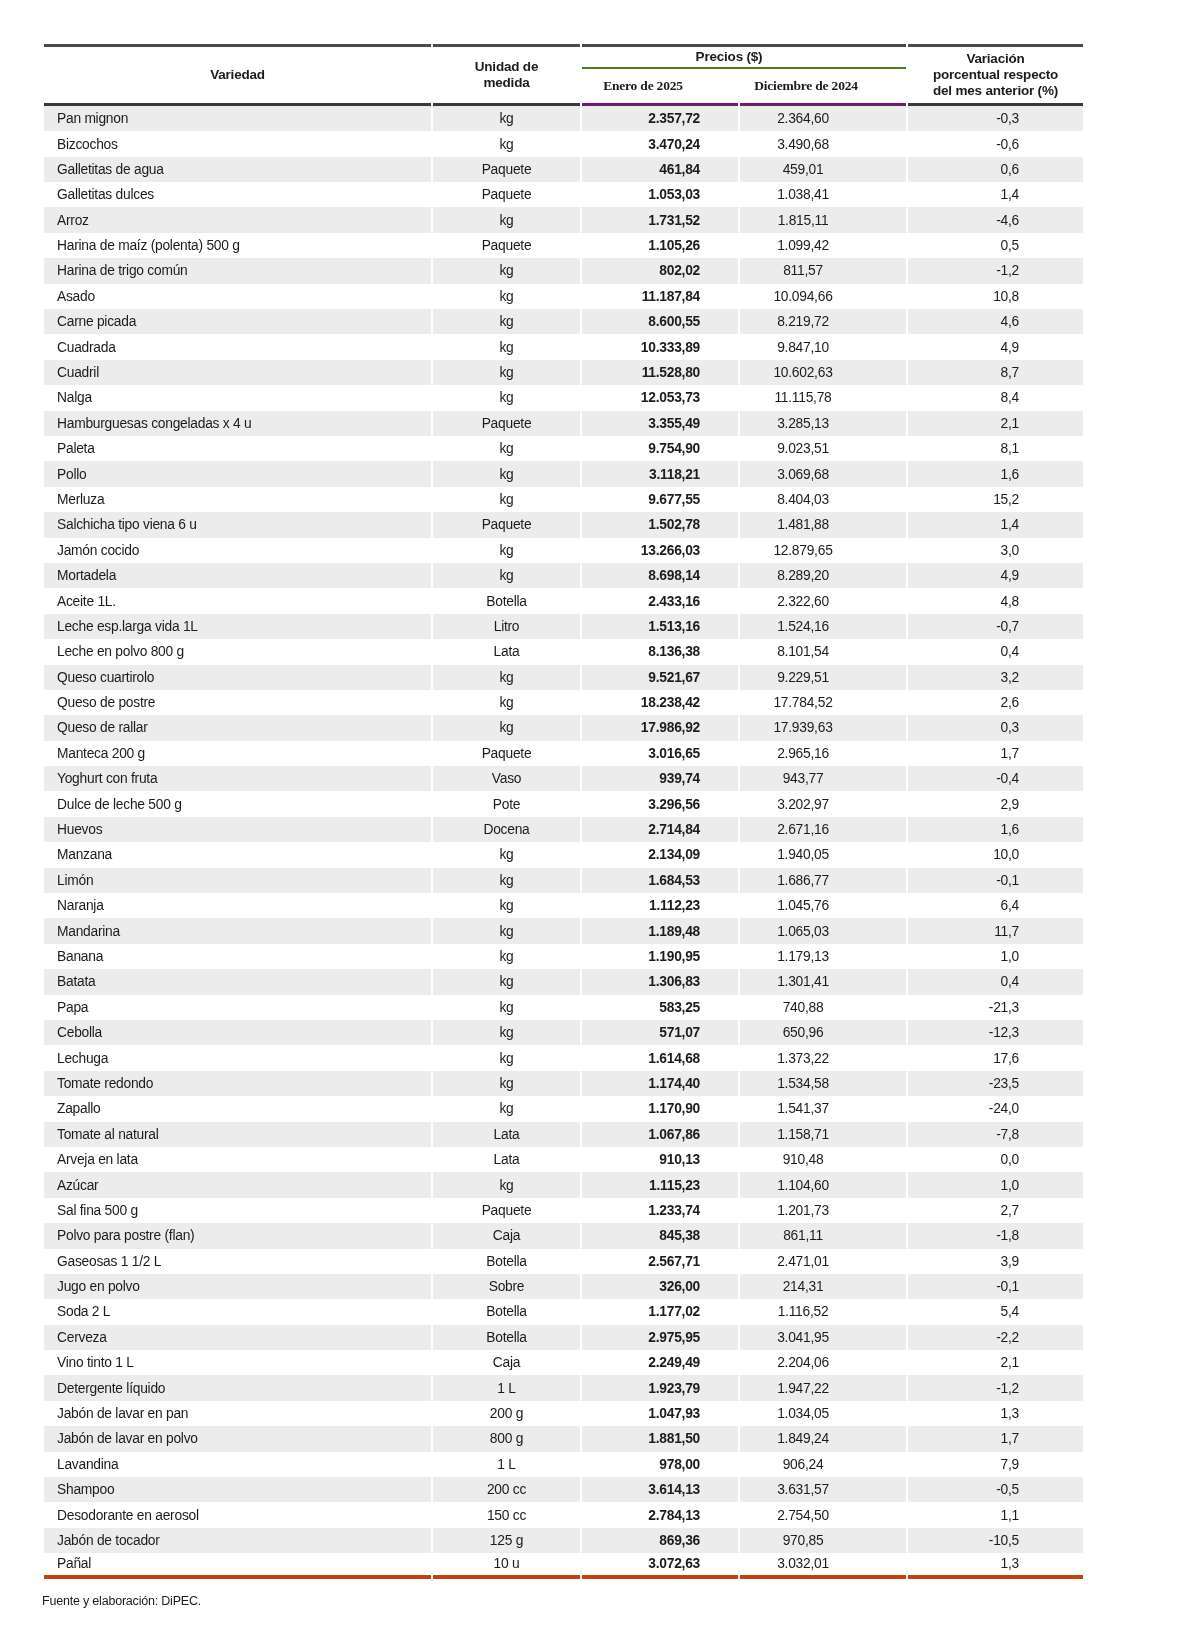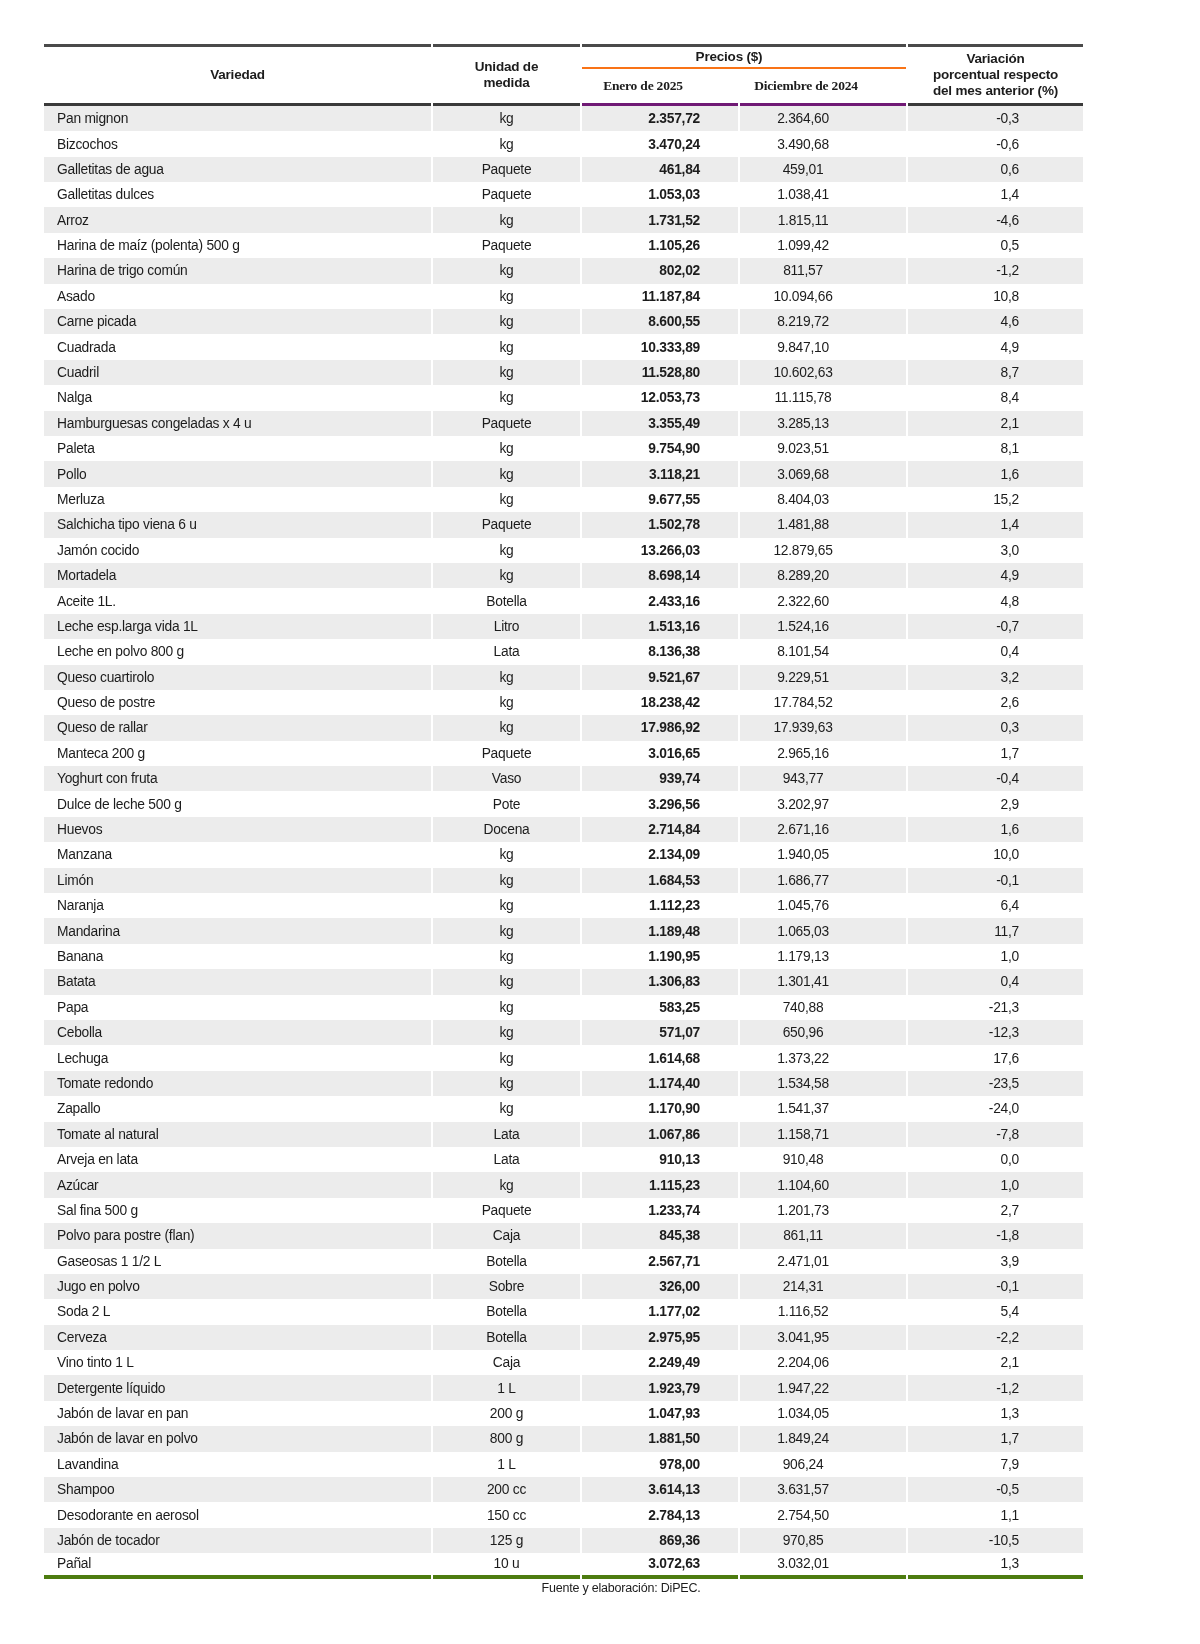--- a/index.html
+++ b/index.html
@@ -34,38 +34,38 @@
   col.w-variacion { width: 175px; }
 
   thead th {
     font-weight: bold; font-size: 13.5px; line-height: 1.18;
     vertical-align: middle; text-align: center;
     letter-spacing: -0.2px; padding: 2px 0;
   }
   thead tr.h1 th { border-top: 3px solid #4a4a4a; }
   th.rspan { border-bottom: 3px solid #3a3a3a; }
   th.pre-line { white-space: pre-line; }
-  th.group-precios { border-bottom: 2px solid #f97316; height: 15px; padding-right: 30px; }
+  th.group-precios { border-bottom: 2px solid #4d7c0f; height: 15px; padding-right: 30px; }
   thead tr.h2 th {
     border-bottom: 3px solid #701a75; height: 37px; padding-right: 34px; font-family: Liberation Serif, serif;
   }
 
   tbody td {
     height: 25.4px; font-size: 13.8px; letter-spacing: -0.25px;
     padding: 0; vertical-align: middle; overflow: hidden; white-space: nowrap;
   }
   tbody tr:nth-child(odd) td { background: #ececec; }
-  tbody tr:last-child td { border-bottom: 4px solid #4d7c0f; }
+  tbody tr:last-child td { border-bottom: 4px solid #c2410c; }
   td.c-variedad { text-align: left;  padding-left: 13px; }
   td.c-unidad   { text-align: center; }
   td.c-enero    { text-align: right; padding-right: 38px; font-weight: bold; }
   td.c-dic      { text-align: center; padding-right: 40px; }
   td.c-var      { text-align: right; padding-right: 64px; padding-left: 37px; }
 
-  .source-note { margin-top: 2px; font-size: 12.5px; letter-spacing: -0.2px; text-align: center; }
+  .source-note { margin-top: 15px; font-size: 12.5px; letter-spacing: -0.2px; }
 </style>
 </head>
 <body>
 
 <div class="page">
 
 
   <table class="price-table">
     <colgroup>
       <col class="w-variedad">

